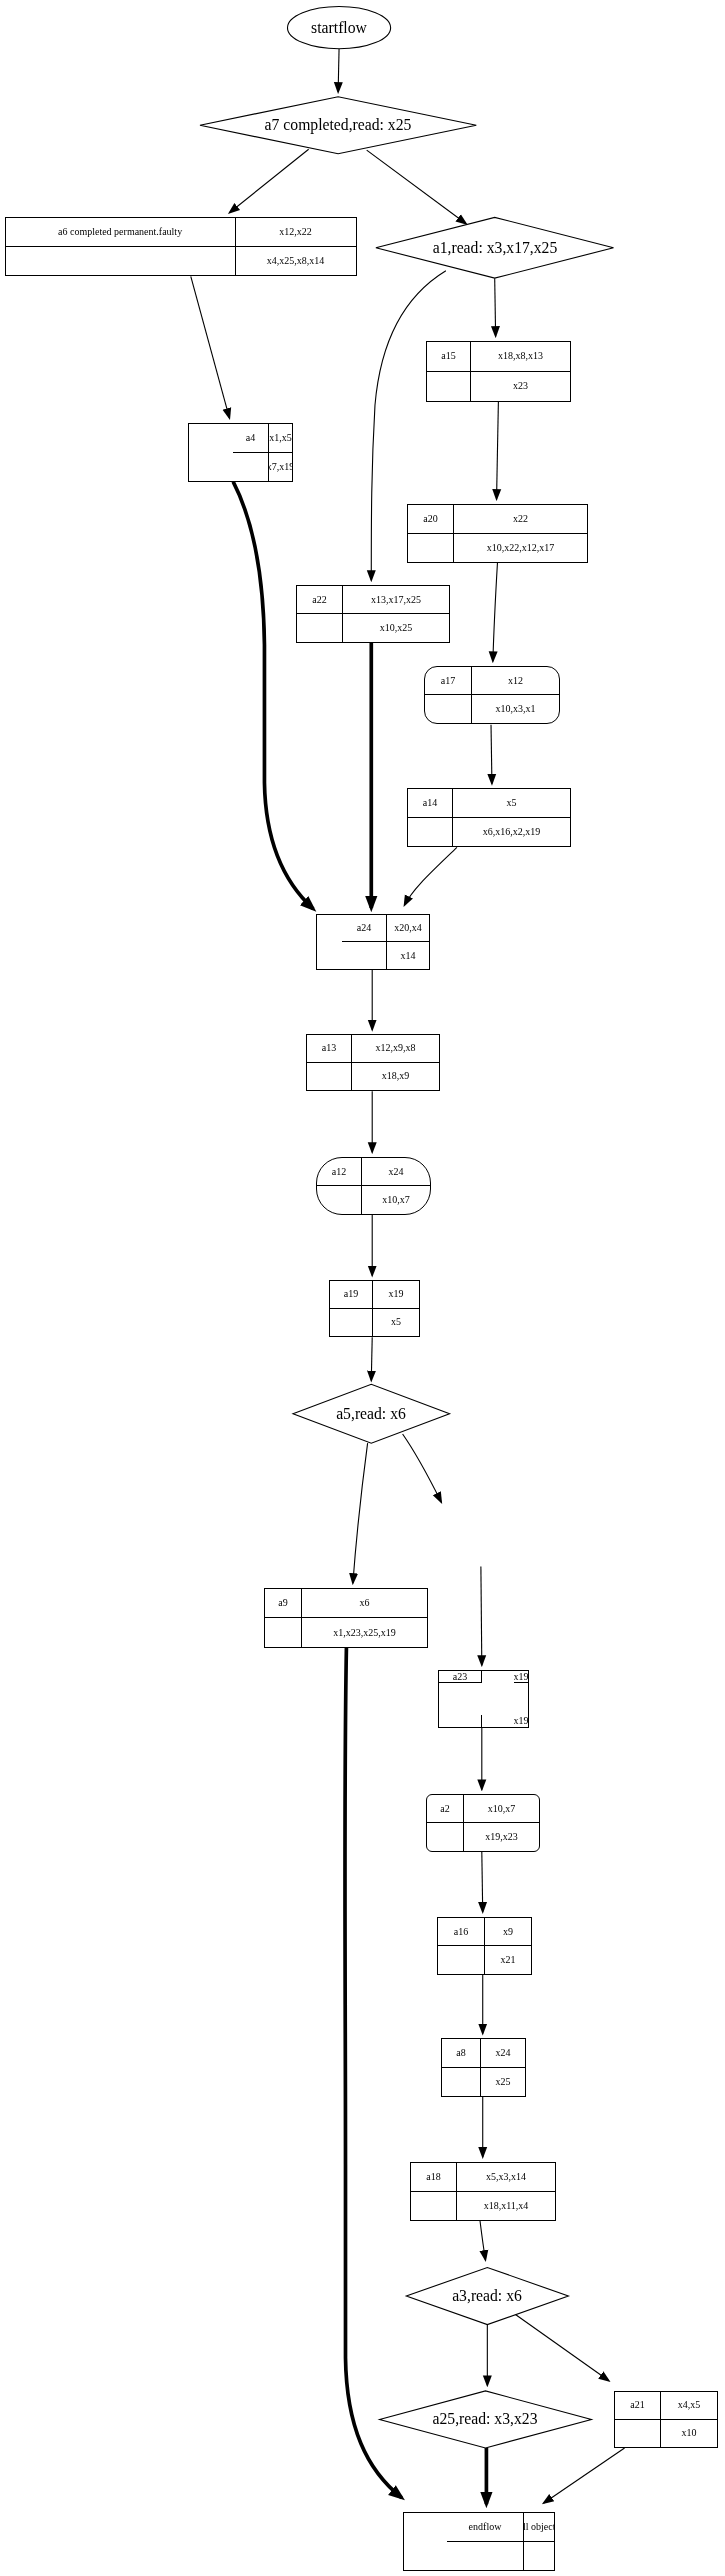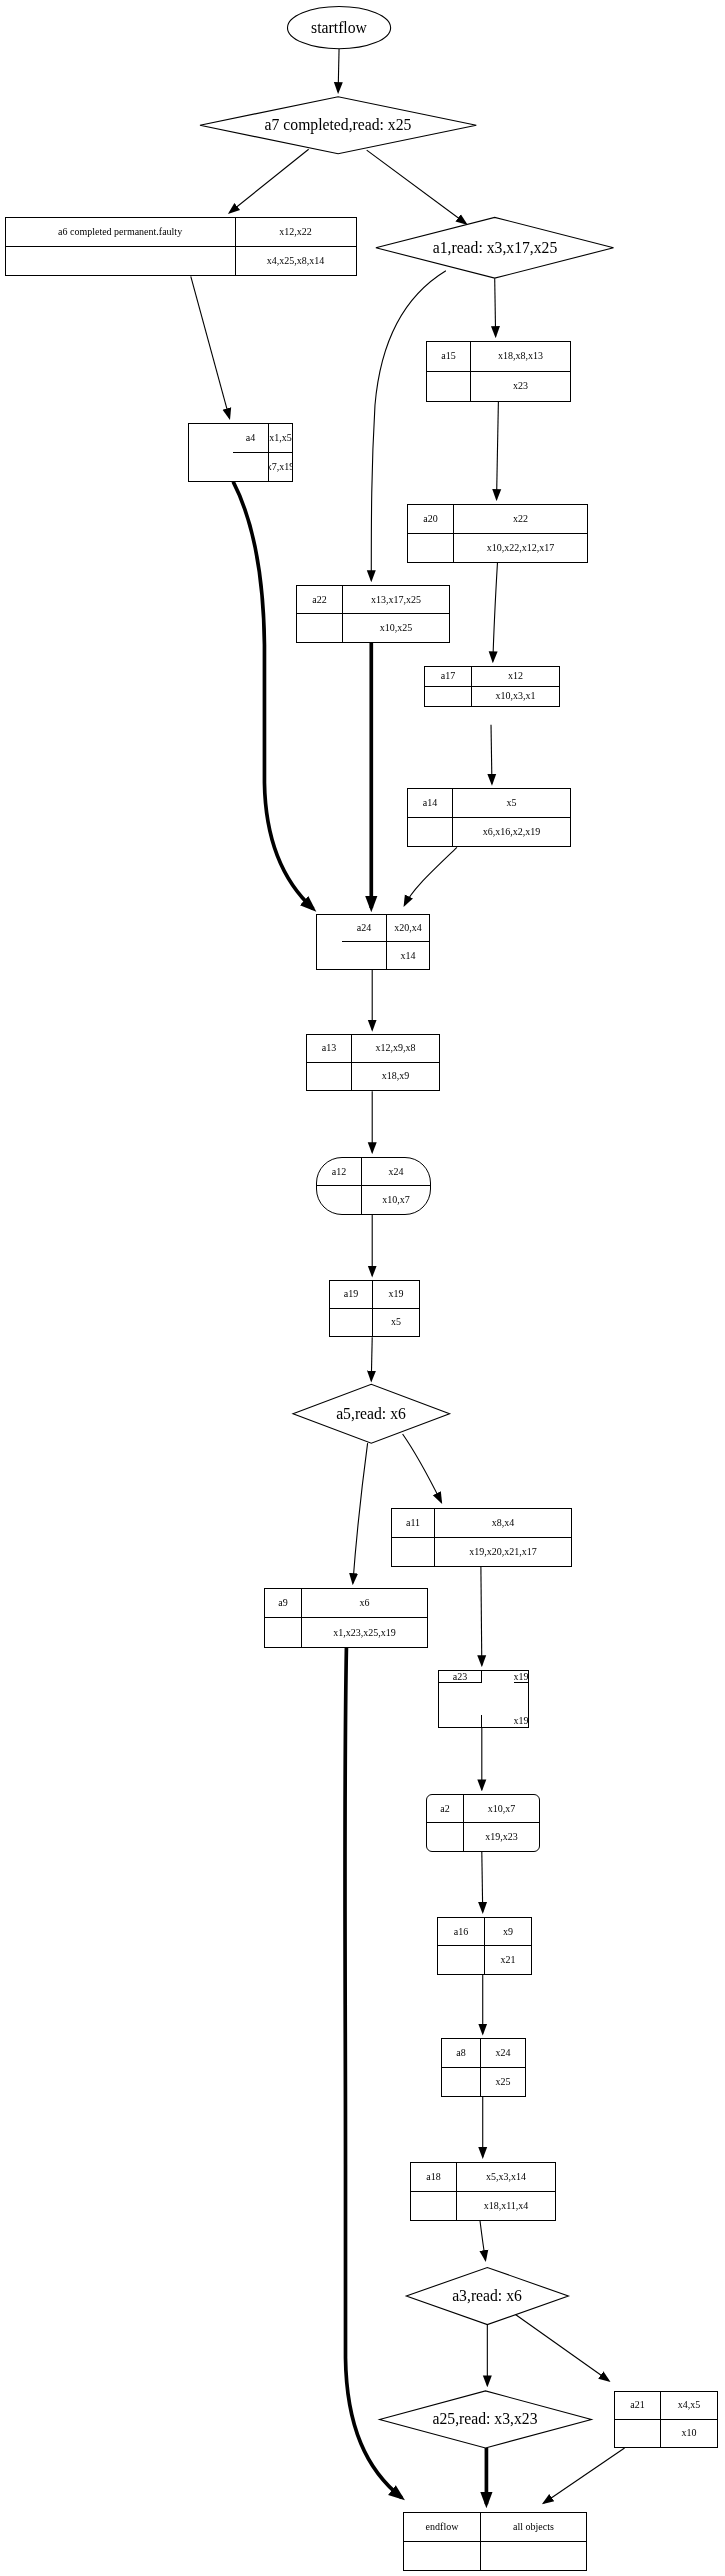--- a/index.html
+++ b/index.html
@@ -101,21 +101,21 @@
     <div class="cell cell-r1">x22</div>
     <div class="cell cell-blank"></div>
     <div class="cell cell-r2">x10,x22,x12,x17</div>
   </div>
     <div class="record" style="left: 296px; top: 585px; width: 154px; height: 58px; --lw: 46px;">
     <div class="cell cell-id">a22</div>
     <div class="cell cell-r1">x13,x17,x25</div>
     <div class="cell cell-blank"></div>
     <div class="cell cell-r2">x10,x25</div>
   </div>
-    <div class="record" style="left: 424px; top: 666px; width: 136px; height: 41px; --lw: 47px;">
+    <div class="record" style="left: 424px; top: 666px; width: 136px; height: 58px; border-radius: 13px; --lw: 47px;">
     <div class="cell cell-id">a17</div>
     <div class="cell cell-r1">x12</div>
     <div class="cell cell-blank"></div>
     <div class="cell cell-r2">x10,x3,x1</div>
   </div>
     <div class="record" style="left: 407px; top: 788px; width: 164px; height: 59px; --lw: 45px;">
     <div class="cell cell-id">a14</div>
     <div class="cell cell-r1">x5</div>
     <div class="cell cell-blank"></div>
     <div class="cell cell-r2">x6,x16,x2,x19</div>
@@ -138,26 +138,20 @@
     <div class="cell cell-blank"></div>
     <div class="cell cell-r2">x10,x7</div>
   </div>
     <div class="record" style="left: 329px; top: 1280px; width: 91px; height: 57px; --lw: 43px;">
     <div class="cell cell-id">a19</div>
     <div class="cell cell-r1">x19</div>
     <div class="cell cell-blank"></div>
     <div class="cell cell-r2">x5</div>
   </div>
     <div class="shape-label" style="left: 371px; top: 1414px;">a5,read: x6</div>
-    <div class="record" style="left: 391px; top: 1508px; width: 181px; height: 59px; --lw: 43px;">
-    <div class="cell cell-id">a11</div>
-    <div class="cell cell-r1">x8,x4</div>
-    <div class="cell cell-blank"></div>
-    <div class="cell cell-r2">x19,x20,x21,x17</div>
-  </div>
     <div class="record" style="left: 264px; top: 1588px; width: 164px; height: 60px; --lw: 37px;">
     <div class="cell cell-id">a9</div>
     <div class="cell cell-r1">x6</div>
     <div class="cell cell-blank"></div>
     <div class="cell cell-r2">x1,x23,x25,x19</div>
   </div>
     <div class="record" style="left: 438px; top: 1670px; width: 91px; height: 58px; gap: 32px; --lw: 43px;">
     <div class="cell cell-id">a23</div>
     <div class="cell cell-r1">x19</div>
     <div class="cell cell-blank"></div>
@@ -188,20 +182,20 @@
     <div class="cell cell-r2">x18,x11,x4</div>
   </div>
     <div class="shape-label" style="left: 487px; top: 2296px;">a3,read: x6</div>
     <div class="shape-label" style="left: 485px; top: 2419px;">a25,read: x3,x23</div>
     <div class="record" style="left: 614px; top: 2391px; width: 104px; height: 57px; --lw: 46px;">
     <div class="cell cell-id">a21</div>
     <div class="cell cell-r1">x4,x5</div>
     <div class="cell cell-blank"></div>
     <div class="cell cell-r2">x10</div>
   </div>
-    <div class="record" style="left: 403px; top: 2512px; width: 184px; height: 59px; --lw: 77px;">
+    <div class="record" style="left: 403px; top: 2512px; width: 152px; height: 59px; padding-left: 43px; --lw: 77px;">
     <div class="cell cell-id">endflow</div>
     <div class="cell cell-r1">all objects</div>
     <div class="cell cell-blank"></div>
     <div class="cell cell-r2"></div>
   </div>
   </div>
 
 
 </body></html>

